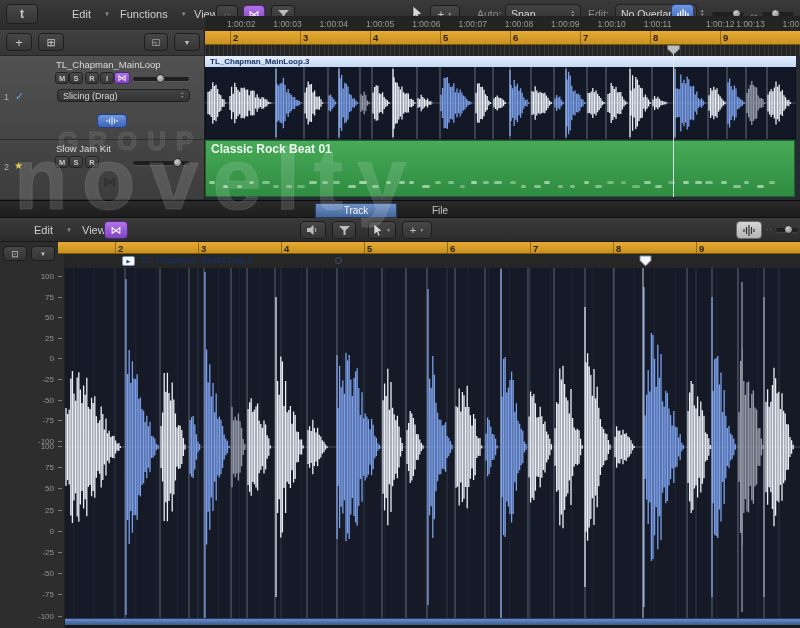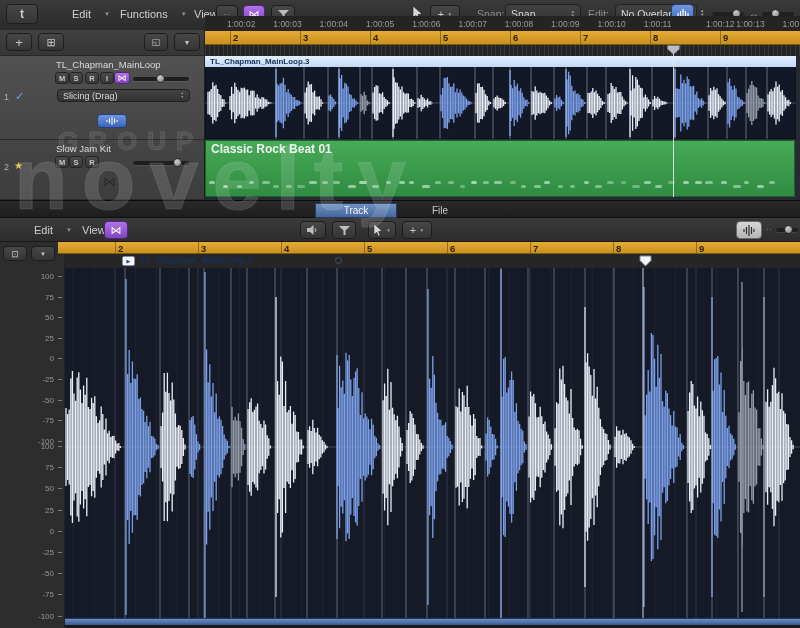--- a/index.html
+++ b/index.html
@@ -69,21 +69,21 @@
   </div>
 
   <svg class="abs" style="left:412px;top:6px;" width="12" height="15">
     <path d="M1,0 L10,8 L6,8.6 L8,13 L6,14 L4,9.5 L1,12 Z" fill="#d8d8d8" stroke="#222" stroke-width="0.6"></path>
   </svg>
   <div class="abs mini-btn" style="left:430px;top:5px;width:30px;height:18px;gap:3px;">
     <span style="font-size:11px;color:#c8c8c8;">+</span>
     <span class="car" style="font-size:5px;color:#999;">▼</span>
   </div>
 
-  <span class="abs toolbar-label" style="left:477px;top:8px;">Snap:</span>
+  <span class="abs toolbar-label" style="left:477px;top:8px;">Auto:</span>
   <div class="abs dropdown" style="left:505px;top:4px;width:76px;height:20px;">
     <span>Snap</span>
     <span class="spacer"></span>
       <span class="updn">
         <span>▲</span>
         <span>▼</span>
       </span>
   </div>
   <span class="abs toolbar-label" style="left:588px;top:8px;">Edit:</span>
   <div class="abs dropdown" style="left:615px;top:4px;width:82px;height:20px;">

